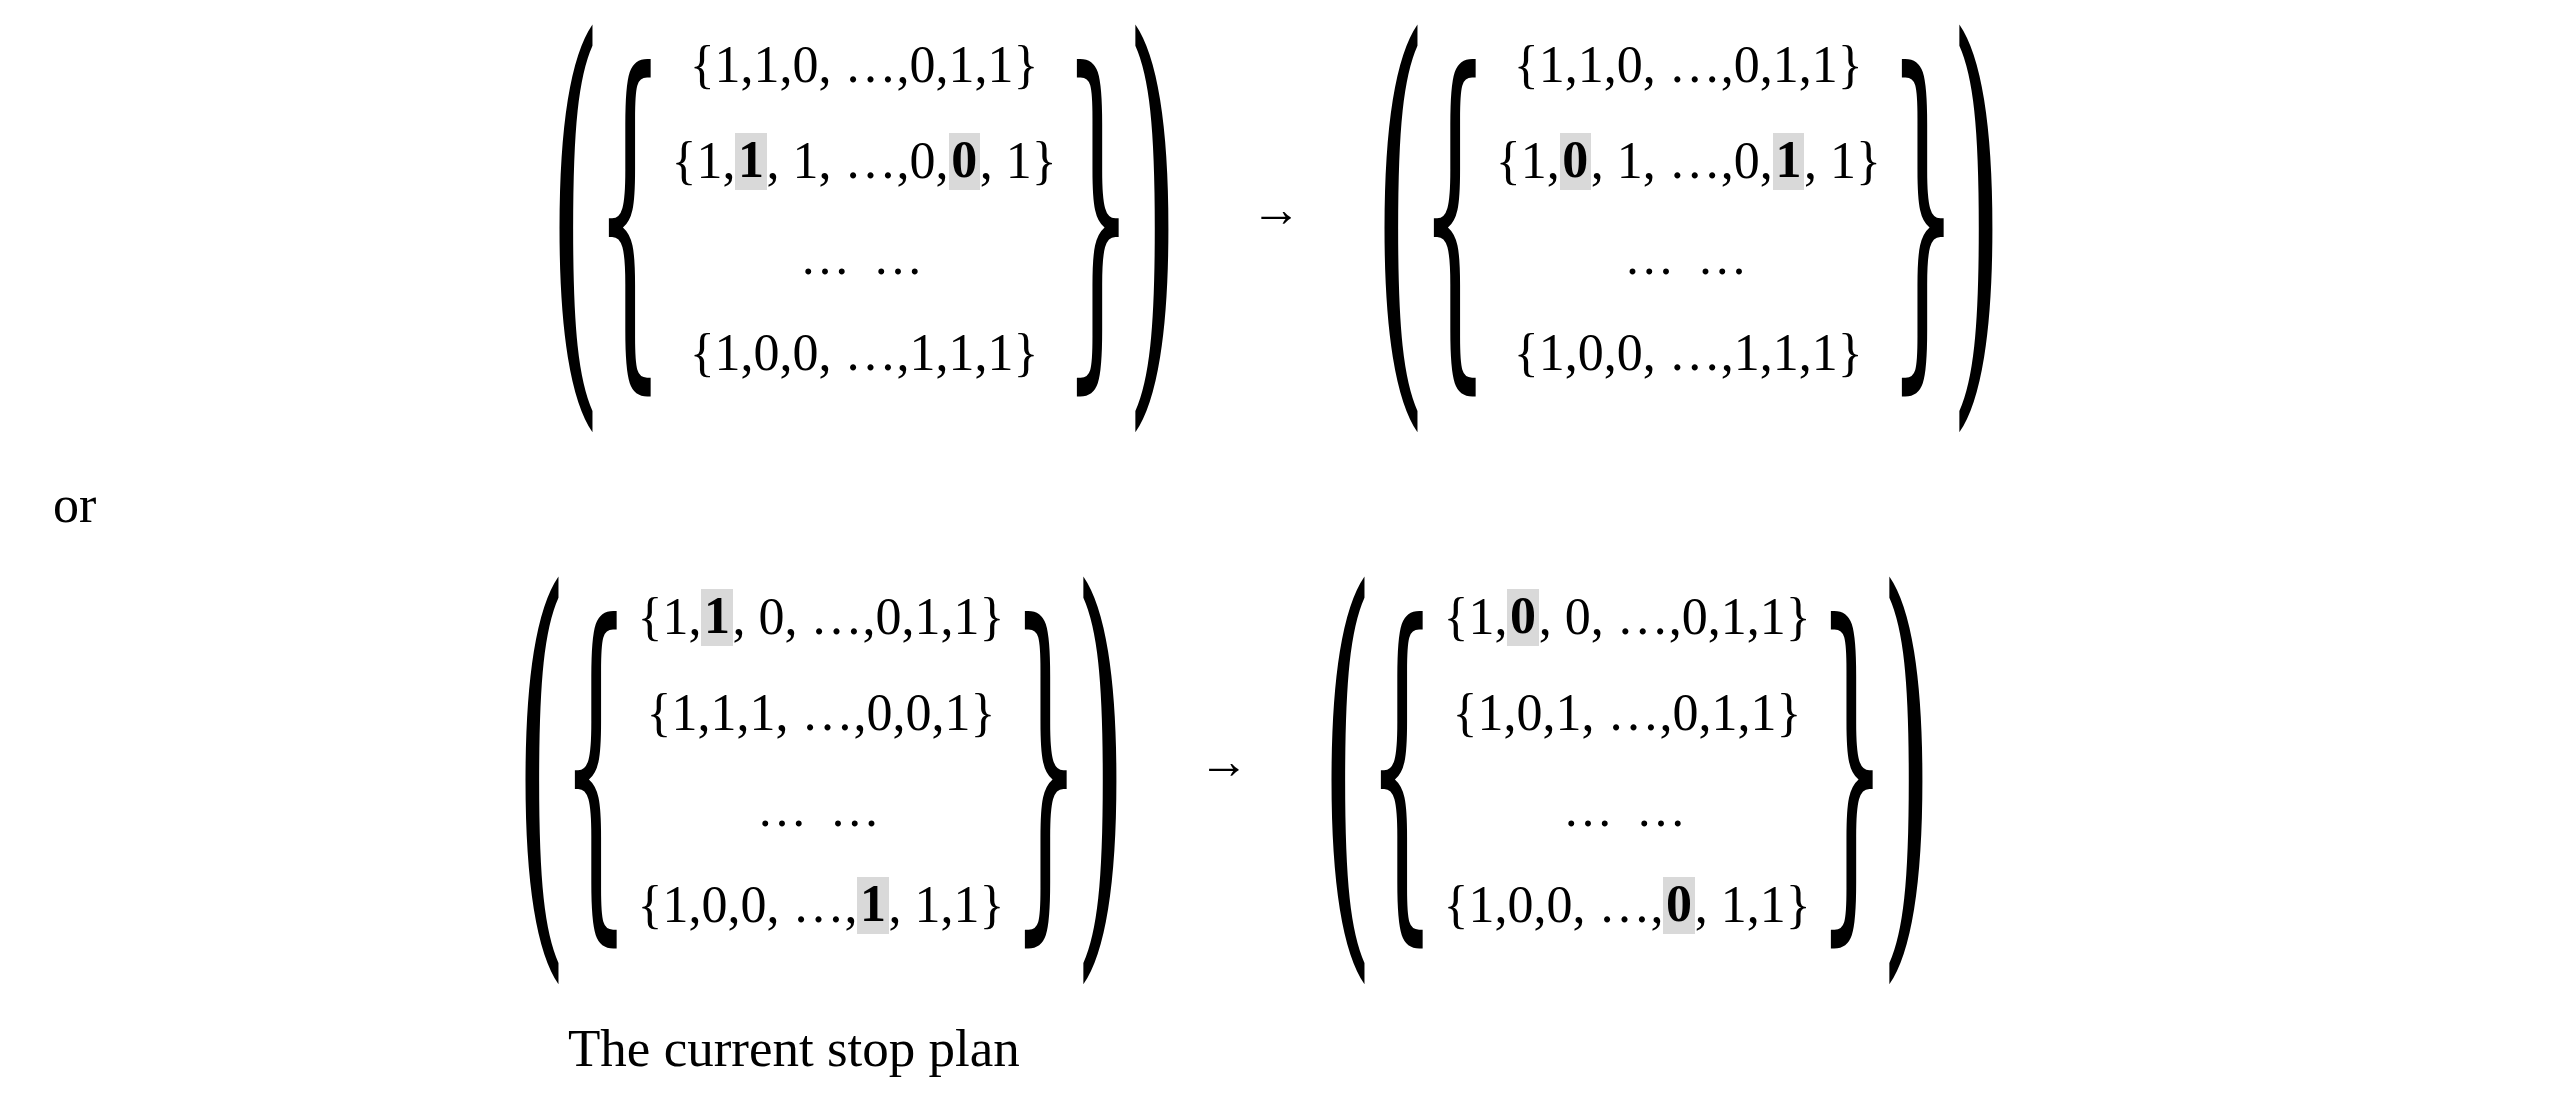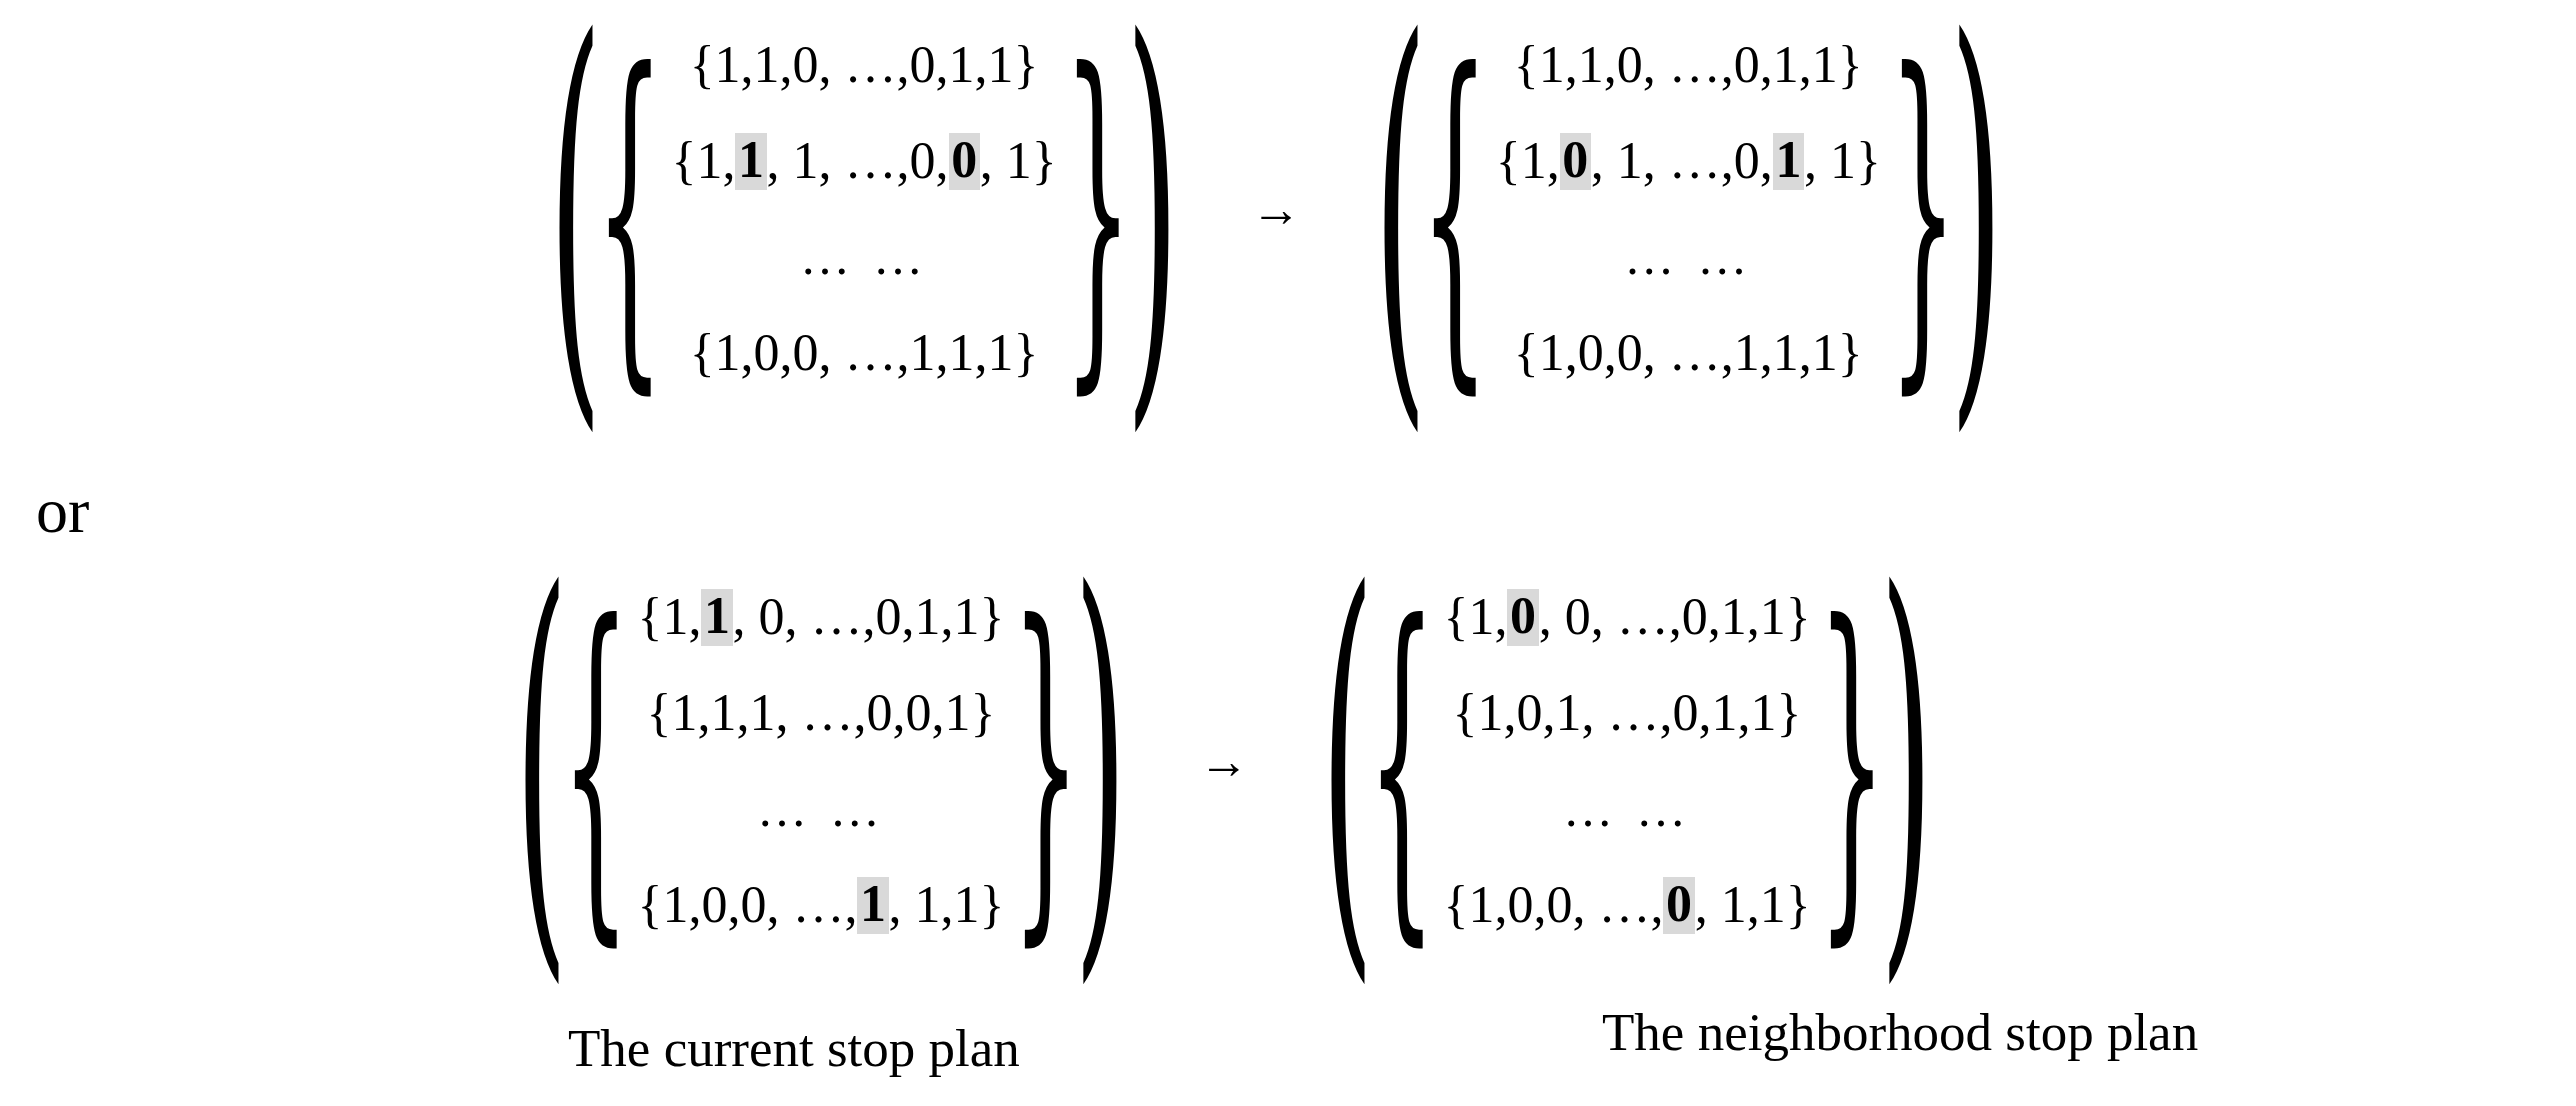--- a/index.html
+++ b/index.html
@@ -17,23 +17,23 @@
   }
 
   
   .figure {
     position: absolute;
     inset: 0;
   }
 
   .or-label {
     position: absolute;
-    left: 36px;
+    left: 53px;
     top: 479px;
-    font-size: 64px;
+    font-size: 52px;
     line-height: 1;
     white-space: nowrap;
   }
 
   .block {
     position: absolute;
     display: flex;
     flex-direction: row;
     align-items: center;
   }
@@ -273,16 +273,15 @@
         </div>
       <div class="paren">
           <span>)</span>
         </div>
     </div>
 
   </div>
 
   <div class="caption caption-left">The current stop plan</div>
 
-  <div class="caption caption-right">The neighborhood stop plan</div>
 
 </div>
 
 
 </body></html>

